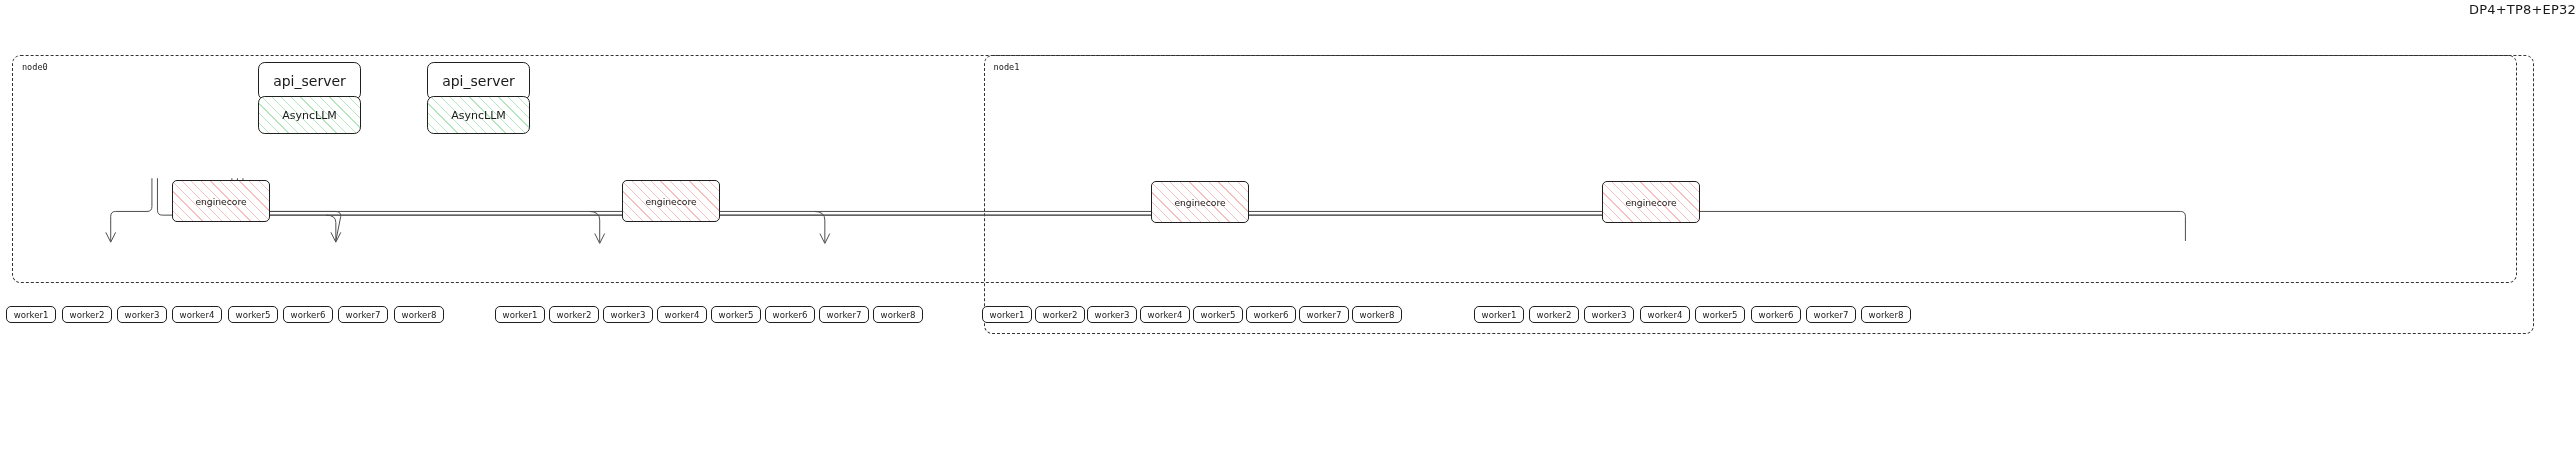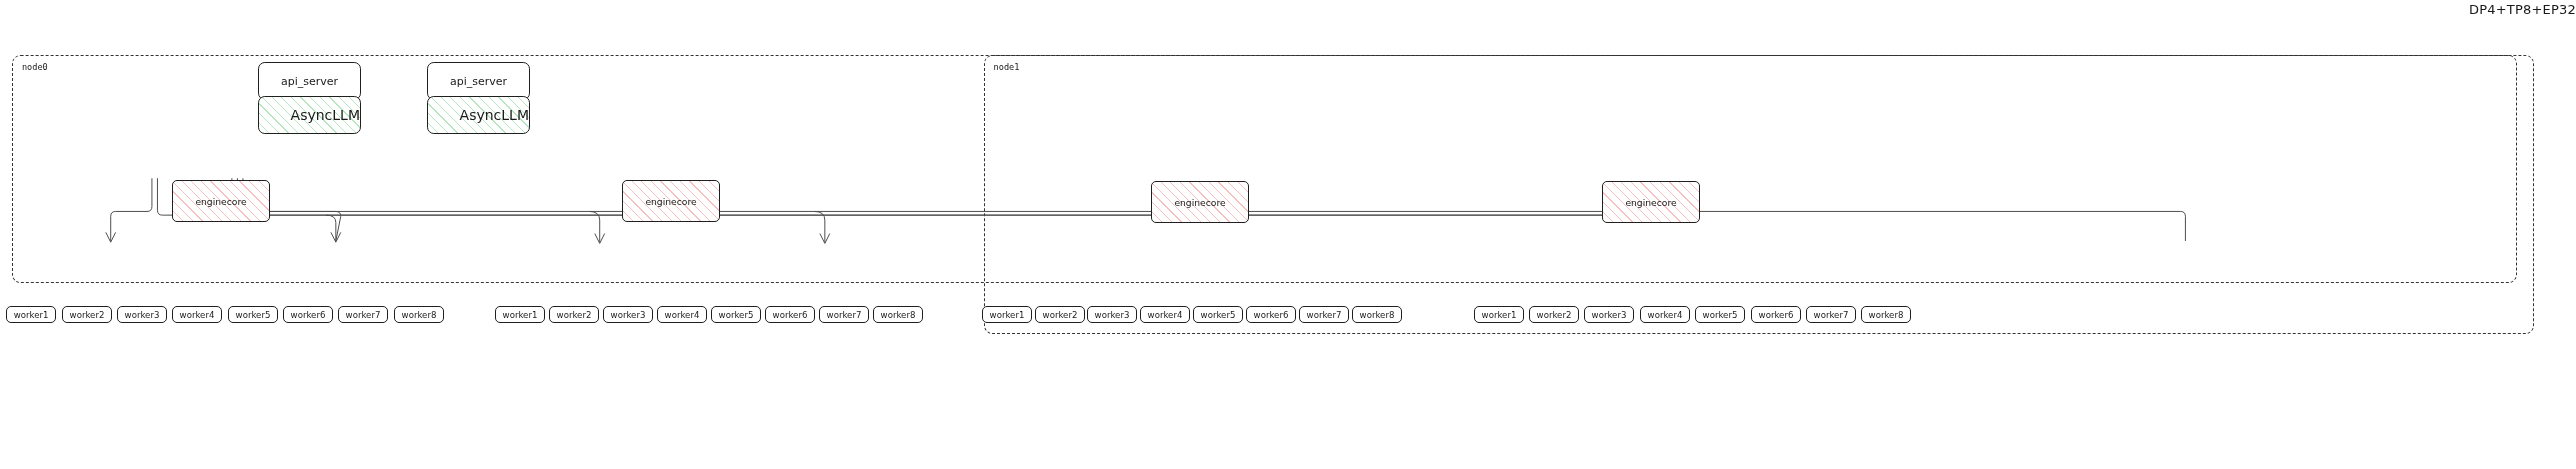--- a/index.html
+++ b/index.html
@@ -63,37 +63,36 @@
     display: flex;
     align-items: center;
     justify-content: center;
     font-family: "DejaVu Sans", sans-serif;
     color: #1a1a1a;
     white-space: pre;
     overflow: hidden;
   }
 
   .box-apiserver {
+    font-size: 14px;
+    border-radius: 6.8px;
+    z-index: 4;
+  }
+
+  .box-asyncllm {
     font-size: 11px;
-    border-radius: 6.8px;
-    z-index: 4;
-  }
-
-  .box-asyncllm {
-    font-size: 14px;
     border-radius: 6.8px;
     z-index: 4;
     background-color: #ffffff;
     background-image: repeating-linear-gradient(
         45deg,
         rgba(120, 210, 140, 0.55) 0px,
         rgba(120, 210, 140, 0.55) 0.9px,
         rgba(255,255,255,0) 0.9px,
         rgba(255,255,255,0) 6.8px);
-    justify-content: flex-end;
   }
 
   .box-enginecore {
     font-size: 9.2px;
     border-radius: 5px;
     z-index: 4;
     background-color: #ffffff;
     background-image: repeating-linear-gradient(
         45deg,
         rgba(240, 150, 150, 0.60) 0px,

